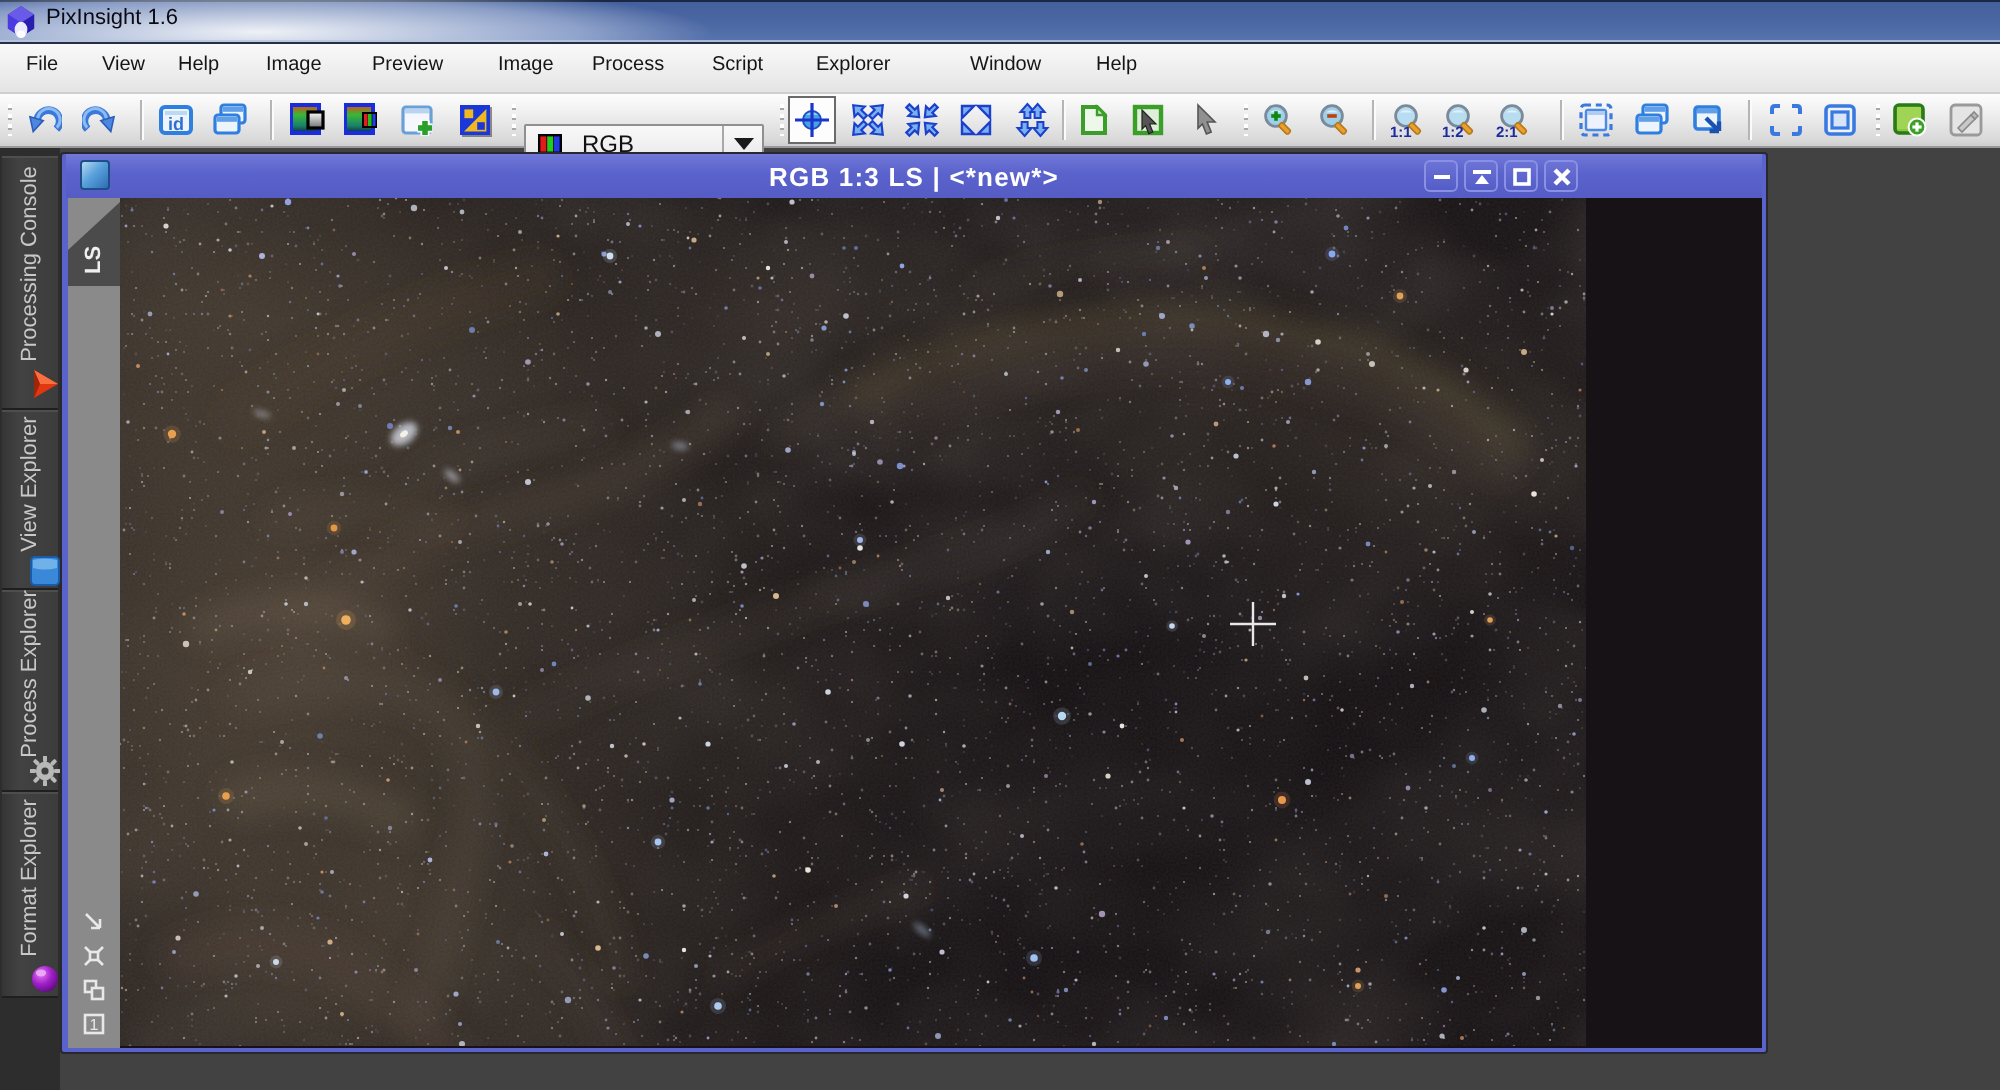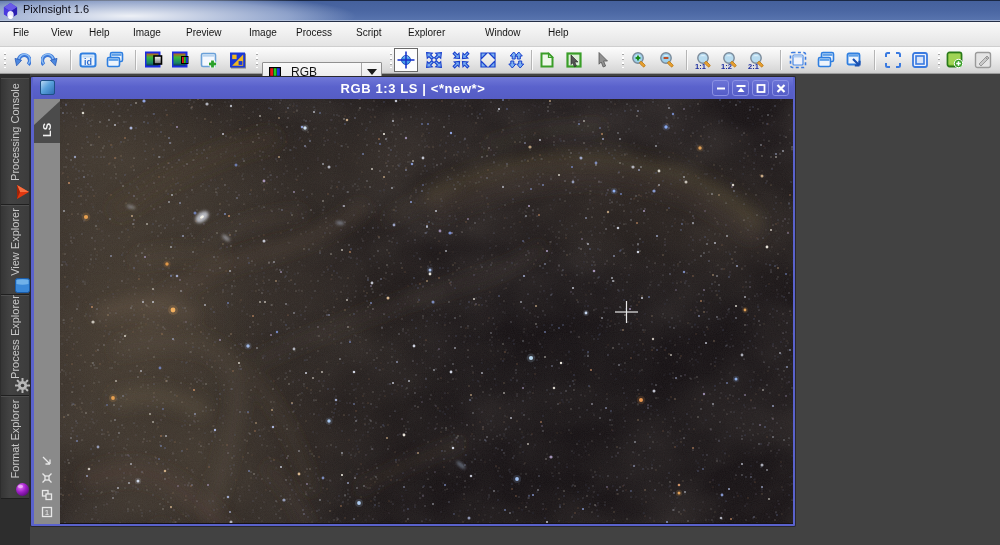--- a/index.html
+++ b/index.html
@@ -43,21 +43,21 @@
   border:5.5px solid transparent; border-top:6.5px solid #1a1a1a; border-bottom:none; }
 
 
 #sidebar { position:absolute; left:0; top:74px; width:30px; height:471px; background:#2d2d2d; }
 .sbtab { position:absolute; left:1px; width:28px; background:linear-gradient(90deg,#353535,#424242 30%,#3c3c3c); border-top:1px solid #4e4e4e; border-bottom:1px solid #1f1f1f; }
 .sbtab .txt { position:absolute; left:50%; color:#c8c8c8; font-size:11px; white-space:nowrap;
   transform:translateX(-50%) rotate(-90deg); transform-origin:center; }
 .sbtab svg { position:absolute; left:7px; }
 
 
-#imgwin { position:absolute; left:31px; top:77px; width:764px; height:449px;
+#imgwin { position:absolute; left:31px; top:77px; width:852px; height:449px;
   background:#5a62cc; border-radius:1px; box-shadow:0 0 0 1px #28282e; }
 #iwtitle { position:absolute; left:2px; top:0; right:2px; height:22px;
   background:linear-gradient(180deg,#7078d8 0%,#5a62cc 45%,#555cc4 100%); }
 #iwtitle .cap { position:absolute; left:0; right:0; top:4px; text-align:center; color:#fff;
   font-size:13px; font-weight:bold; letter-spacing:0.6px; }
 #iwicon { position:absolute; left:7px; top:3px; width:15px; height:15px; border-radius:2px;
   background:linear-gradient(135deg,#b8d8f4 0%,#5aa2dc 45%,#2e6db4 100%); border:1px solid #1d4f86; }
 .iwbtn { position:absolute; top:3px; width:17px; height:16px; border-radius:3px;
   background:linear-gradient(180deg,#6b73d6,#545cc8); border:1px solid #8a90e4; }
 .iwbtn svg { position:absolute; left:2px; top:2px; }

